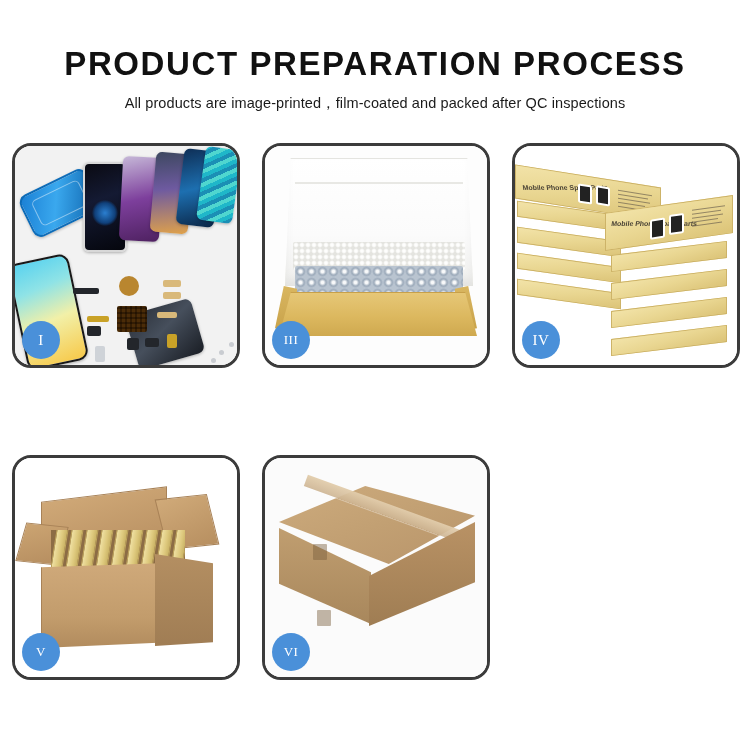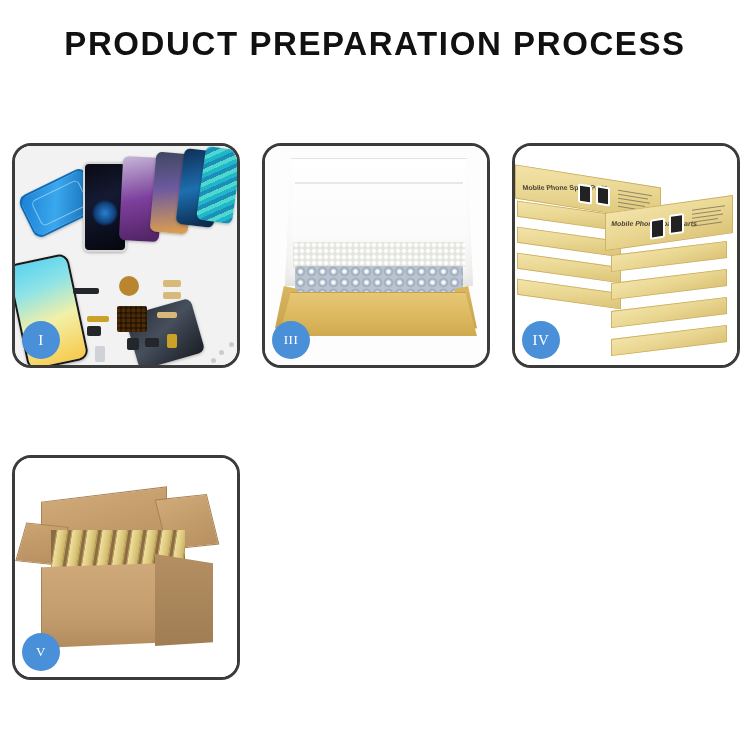--- a/index.html
+++ b/index.html
@@ -5,21 +5,21 @@
   * { box-sizing: border-box; margin: 0; padding: 0; }
   html, body {
     width: 750px; height: 750px;
     background: #ffffff;
     font-family: "Liberation Sans", sans-serif;
     overflow: hidden;
   }
   .page { position: relative; width: 750px; height: 750px; background: #fff; }
 
   
-  .header { padding-top: 26px; text-align: center; }
+  .header { padding-top: 46px; text-align: center; }
   .title {
     font-size: 33px; font-weight: 700; color: #111;
     letter-spacing: 1.6px; line-height: 1.1;
     font-family: "Liberation Sans", sans-serif;
   }
   .subtitle {
     margin-top: 12px; font-size: 14.5px; color: #1a1a1a;
     letter-spacing: 0.1px; font-weight: 400;
   }
 
@@ -280,20 +280,21 @@
     border-radius: 1px;
   }
 </style>
 </head>
 <body>
 
 <div class="page">
 
   <div class="header">
     <div class="title">PRODUCT PREPARATION PROCESS</div>
+    <div class="subtitle">All products are image-printed，film-coated and packed after QC inspections</div>
   </div>
 
   <div class="grid">
 
     <div class="panel p1">
       <div class="stage">
         <div class="ph ph-blue-film"></div>
         <div class="ph ph-black"></div>
         <div class="ph ph-purple"></div>
         <div class="ph ph-teal"></div>
@@ -424,15 +425,28 @@
           <div class="bar" style="left:122px;"></div>
         </div>
         <div class="c5-body"></div>
         <div class="c5-sideface"></div>
         <div class="badge tiny">
           <span>V</span>
         </div>
       </div>
     </div>
 
+    <div class="panel p6">
+      <div class="stage">
+        <div class="c6-top"></div>
+        <div class="c6-tape"></div>
+        <div class="c6-left"></div>
+        <div class="c6-right"></div>
+        <div class="c6-notch" style="left:48px; top:86px;"></div>
+        <div class="c6-notch" style="left:52px; top:152px;"></div>
+        <div class="badge tiny">
+          <span>VI</span>
+        </div>
+      </div>
+    </div>
 
   </div>
 </div>
 
 </body></html>

